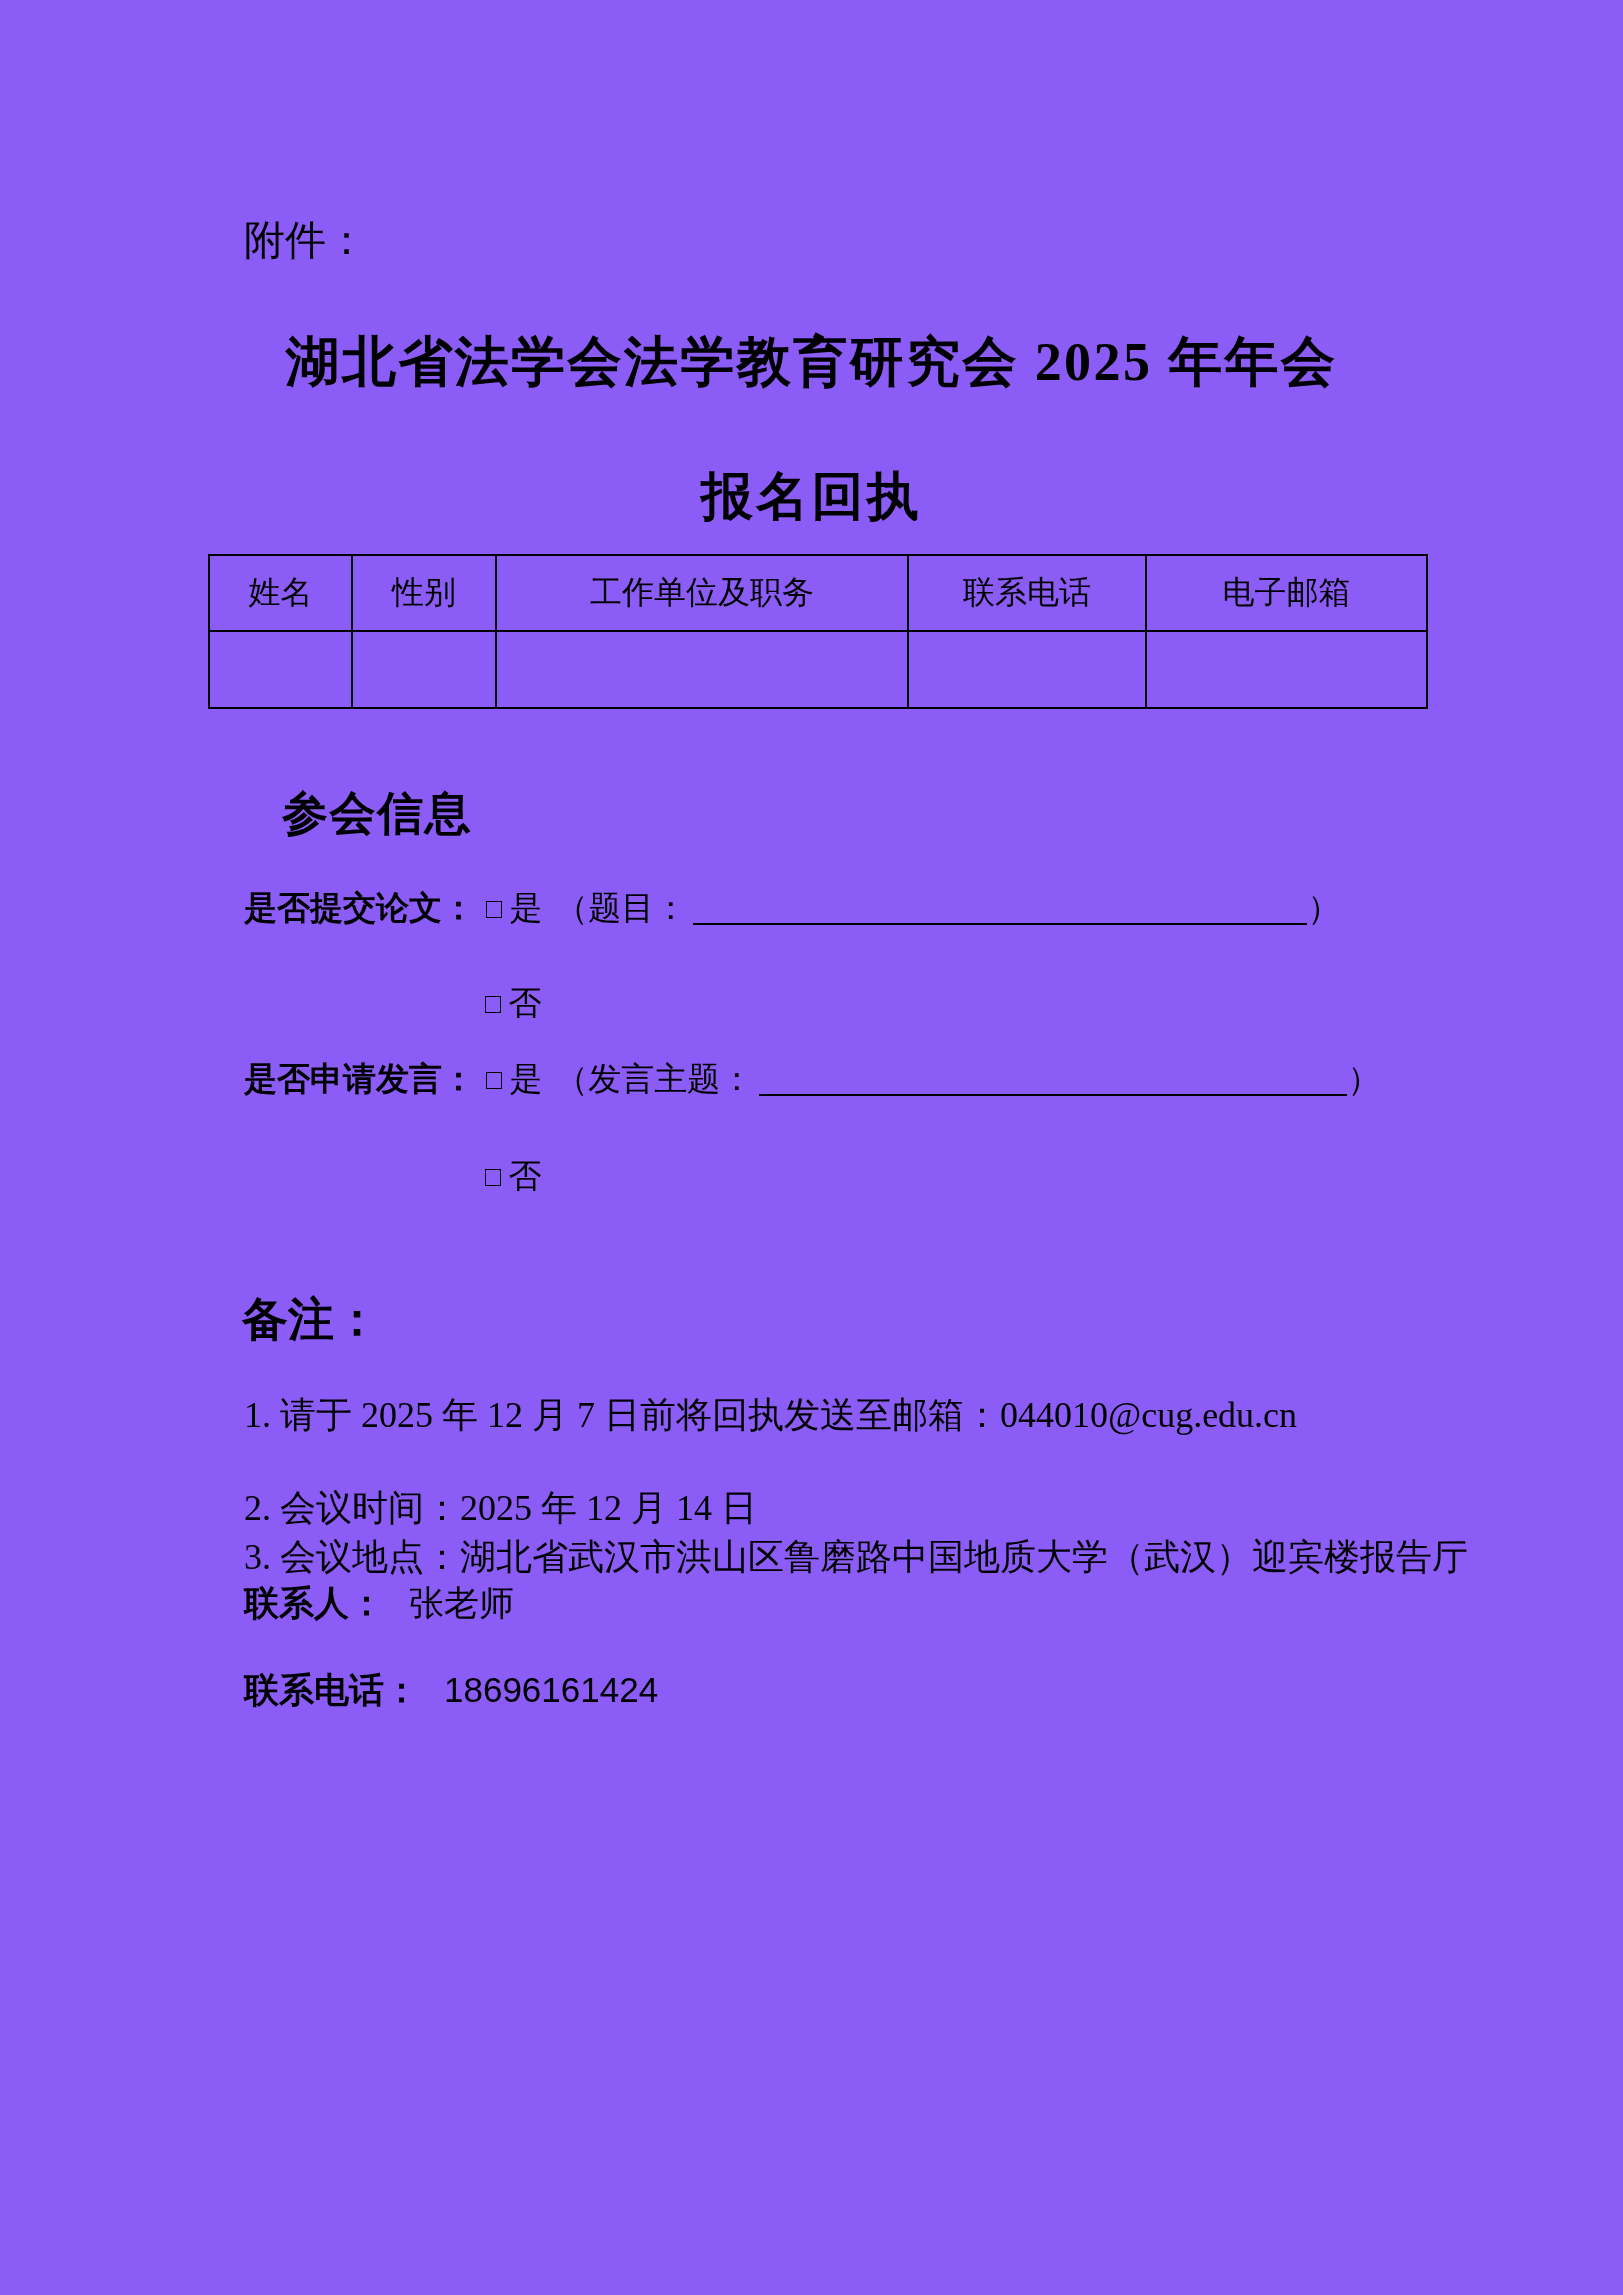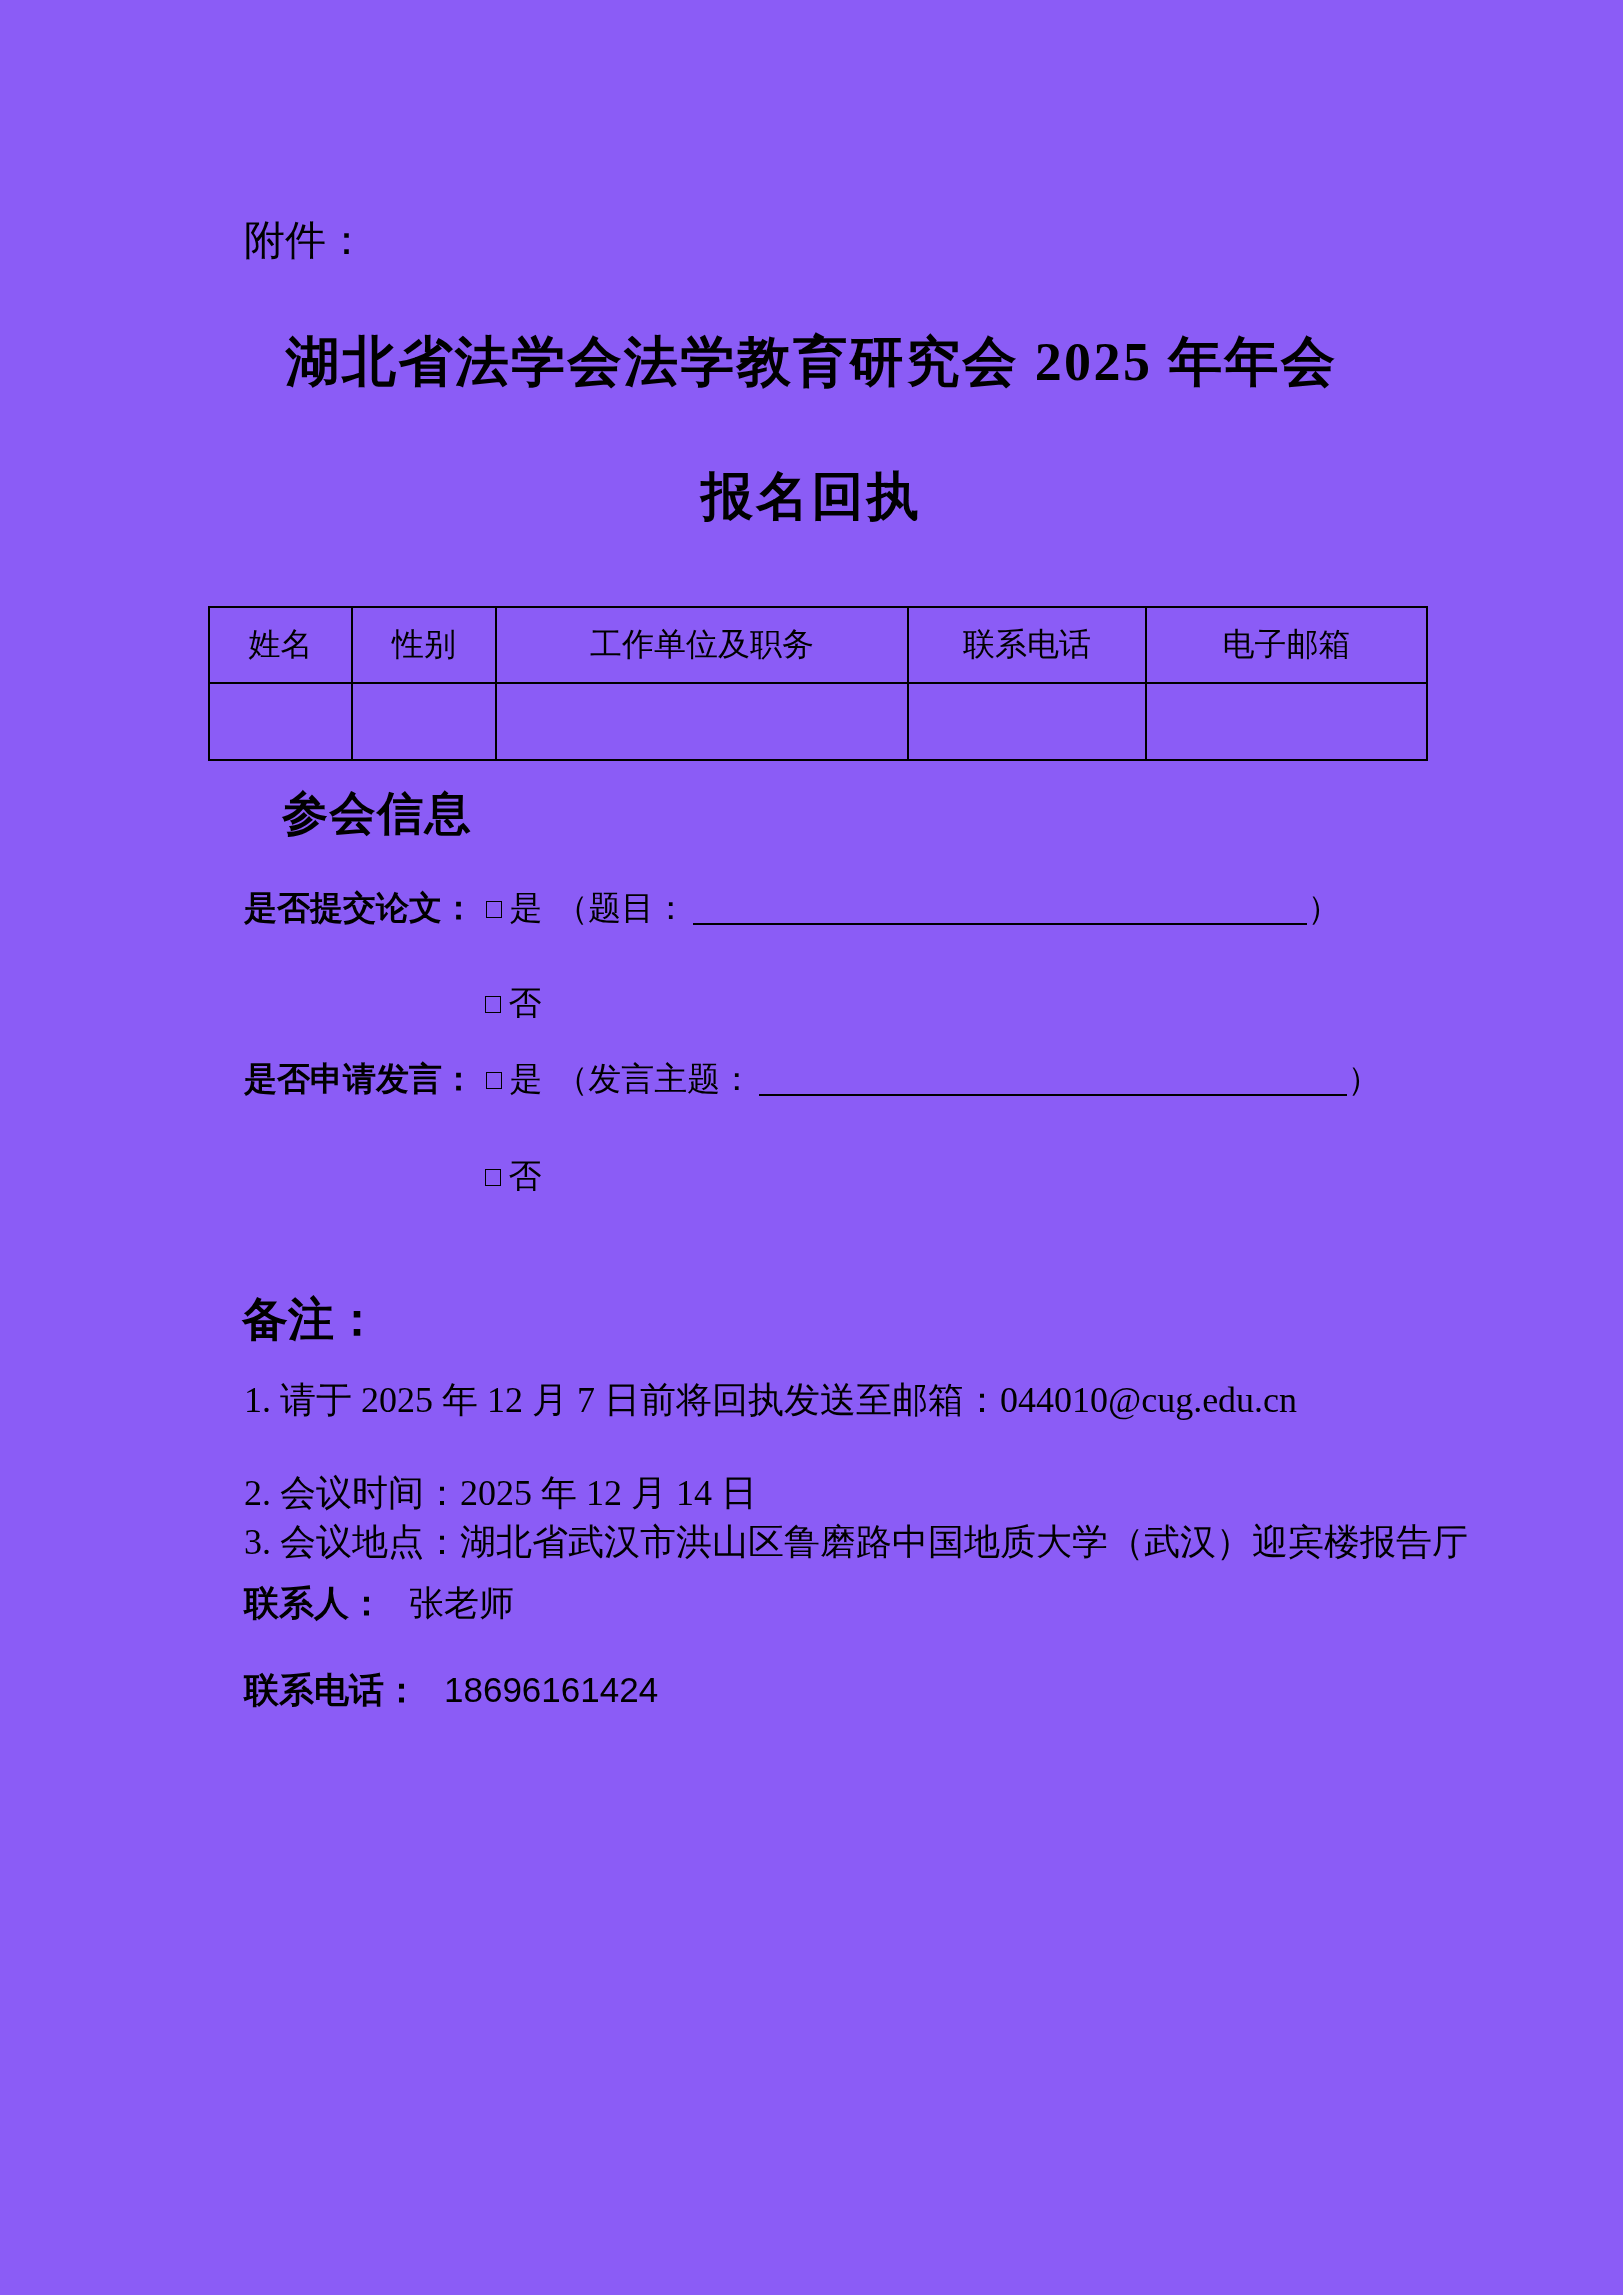--- a/index.html
+++ b/index.html
@@ -45,21 +45,21 @@
     text-align: center;
     font-size: 52px;
     font-weight: bold;
     letter-spacing: 3.2px;
     line-height: 1.1;
   }
 
   table.reg-table {
     position: absolute;
     left: 208px;
-    top: 606px;
+    top: 554px;
     width: 1218px;
     border-collapse: collapse;
     table-layout: fixed;
     padding-left: 18px;
   }
   table.reg-table th,
   table.reg-table td {
     border: 2.4px solid #000000;
     padding: 0;
     text-align: center;
@@ -137,20 +137,21 @@
     font-weight: bold;
     line-height: 1.1;
     font-family: Liberation Serif, serif;
   }
   .note-line {
     position: absolute;
     left: 244px;
     font-size: 36px;
     line-height: 1.25;
     white-space: nowrap;
+    margin-top: 15px;
   }
   .note-0 { top: 1378px; }
   .note-1 { top: 1471px; text-align: center; }
   .note-2 { top: 1520px; }
 
   .contact-line {
     position: absolute;
     left: 244px;
     font-size: 35px;
     line-height: 1.2;

